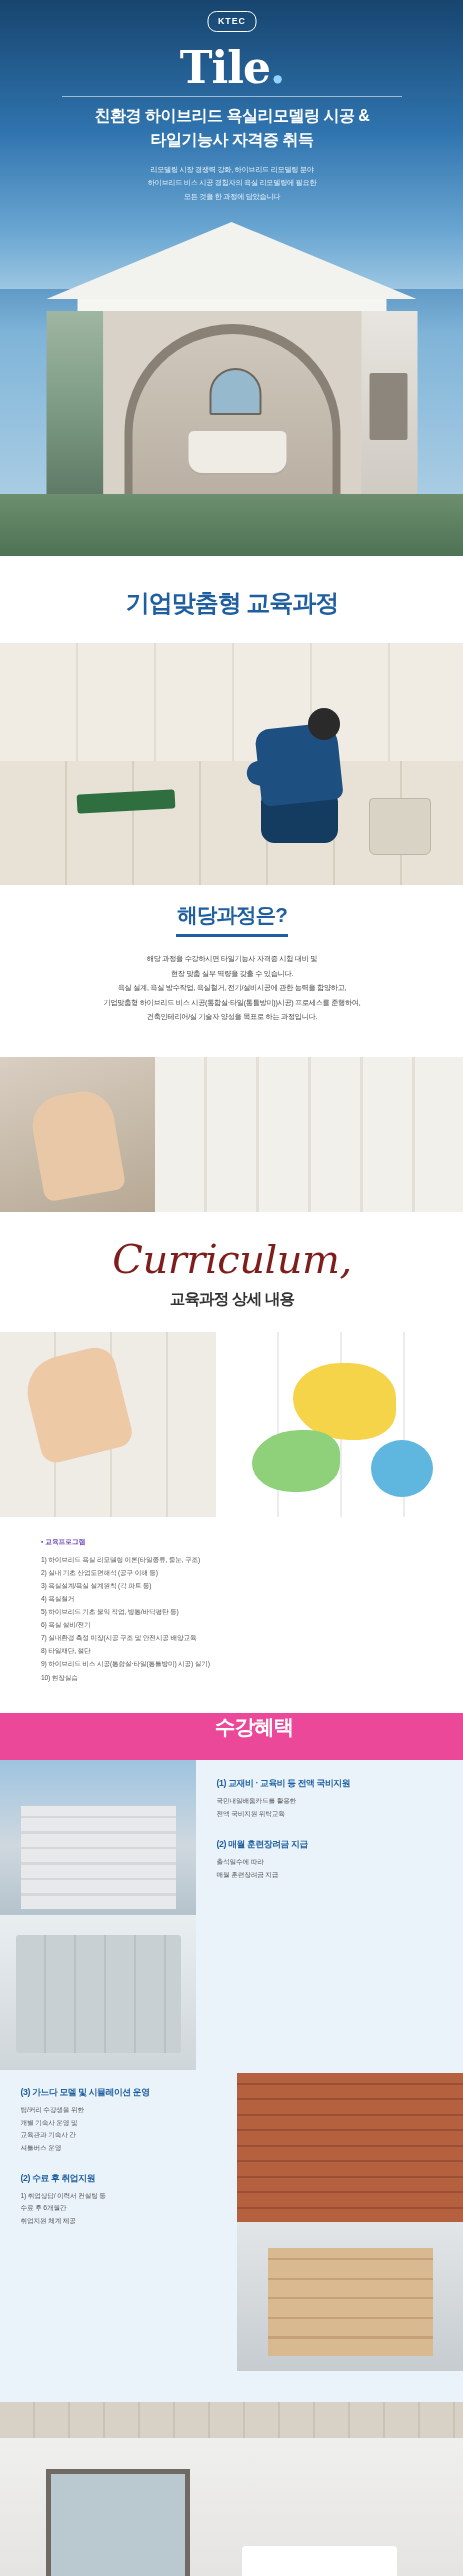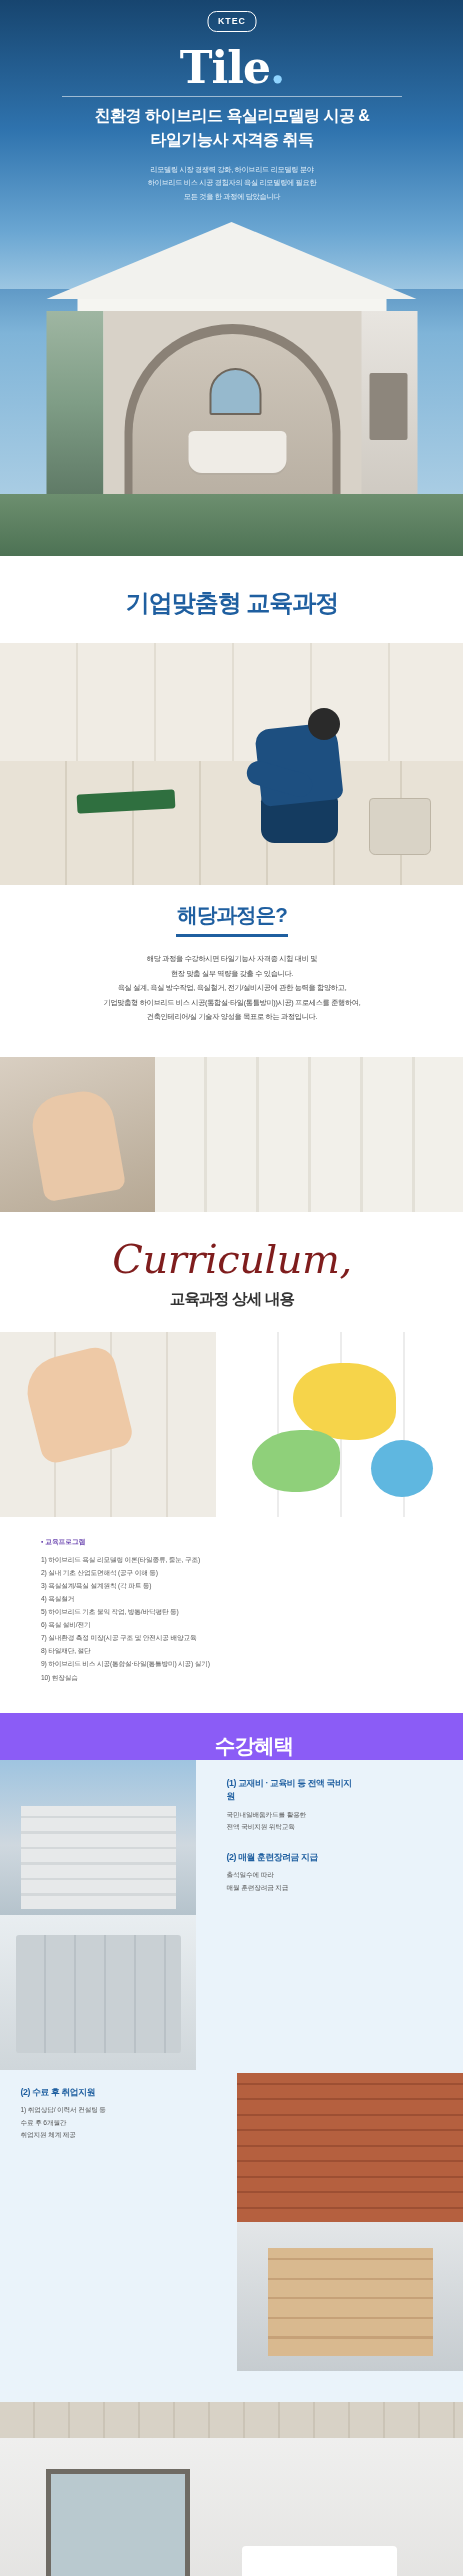--- a/index.html
+++ b/index.html
@@ -210,25 +210,25 @@
   .s3-list { padding: 20.6px 0 29px 41px; }
   .s3-list .cat {
     font-size: 6.7px; font-weight: bold; color: #6b46b0; margin-bottom: 6.2px;
   }
   .s3-list ul { list-style: none; }
   .s3-list li { font-size: 6.7px; color: #555; line-height: 1.95; letter-spacing: -0.2px; }
 
   
   .s4 { background: #eaf3fa; padding: 0 0 31px; }
   .s4-banner {
-    width: 464px; height: 47px; background: #8b5cf6;
-    display: flex; align-items: flex-end; justify-content: center; padding-left: 44px;
+    width: 464px; height: 47px; background: #ec4899;
+    display: flex; align-items: flex-start; justify-content: center; padding-left: 44px;
   }
   .s4-banner h2 { color: #ffffff; font-size: 20.6px; font-weight: bold; letter-spacing: -1px; }
-  .s4-row { display: flex; width: 376px; gap: 10px; }
+  .s4-row { display: flex; width: 376px; }
   .s4-photo { width: 196px; }
   .s4-photo .img1 {
     width: 196px; height: 155px;
     background: linear-gradient(180deg,#9fc4e0 0%, #cfd8df 55%, #b5c3cc 100%);
     position: relative; overflow: hidden;
   }
   .s4-photo .img1:after {
     content:""; position:absolute; left:20.6px; top:46px; width:155px; height:103px;
     background: repeating-linear-gradient(0deg,#e7e9ea 0 13.4px,#d4d8da 13.4px 15.5px);
   }
@@ -411,20 +411,27 @@
           <div class="hd">(2) 매월 훈련장려금 지급</div>
           <div class="bd" style="white-space: pre-line;">출석일수에 따라
 매월 훈련장려금 지급</div>
         </div>
       </div>
     </div>
 
     <div class="s4-row2">
       <div class="s4-left-text">
         <div class="s4-item">
+          <div class="hd">(3) 가느다 모델 및 시뮬레이션 운영</div>
+          <div class="bd" style="white-space: pre-line;">팀/커리 수강생을 위한
+개별 기숙사 운영 및
+교육관과 기숙사 간
+셔틀버스 운영</div>
+        </div>
+        <div class="s4-item">
           <div class="hd">(2) 수료 후 취업지원</div>
           <div class="bd" style="white-space: pre-line;">1) 취업상담/ 이력서 컨설팅 등
 수료 후 6개월간
 취업지원 체계 제공</div>
         </div>
       </div>
       <div class="s4-right-photo">
         <div class="brick"></div>
         <div class="stairs"></div>
       </div>

